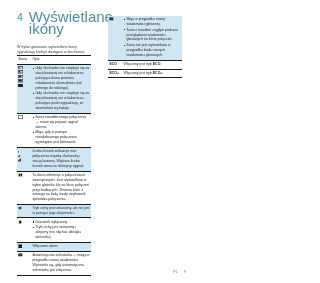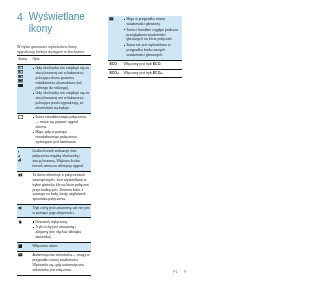--- a/index.html
+++ b/index.html
@@ -21,21 +21,21 @@
   .title-block{
     position:absolute;
     left:17px;top:11px;width:78px;
   }
   .title-row{display:flex;align-items:flex-start;gap:6px;}
   .chapter-num{
     font-size:10.5px;line-height:12px;
     color:#4a8fa8;font-weight:400;
   }
   .chapter-title{
-    font-size:10px;line-height:12px;
+    font-size:15px;line-height:12px;
     color:#4a8fa8;font-weight:400;
   }
 
   
   .intro{
     position:absolute;
     left:17px;top:41px;width:74px;
     font-size:3.6px;line-height:5.4px;
     color:#3a3a3a;
   }

